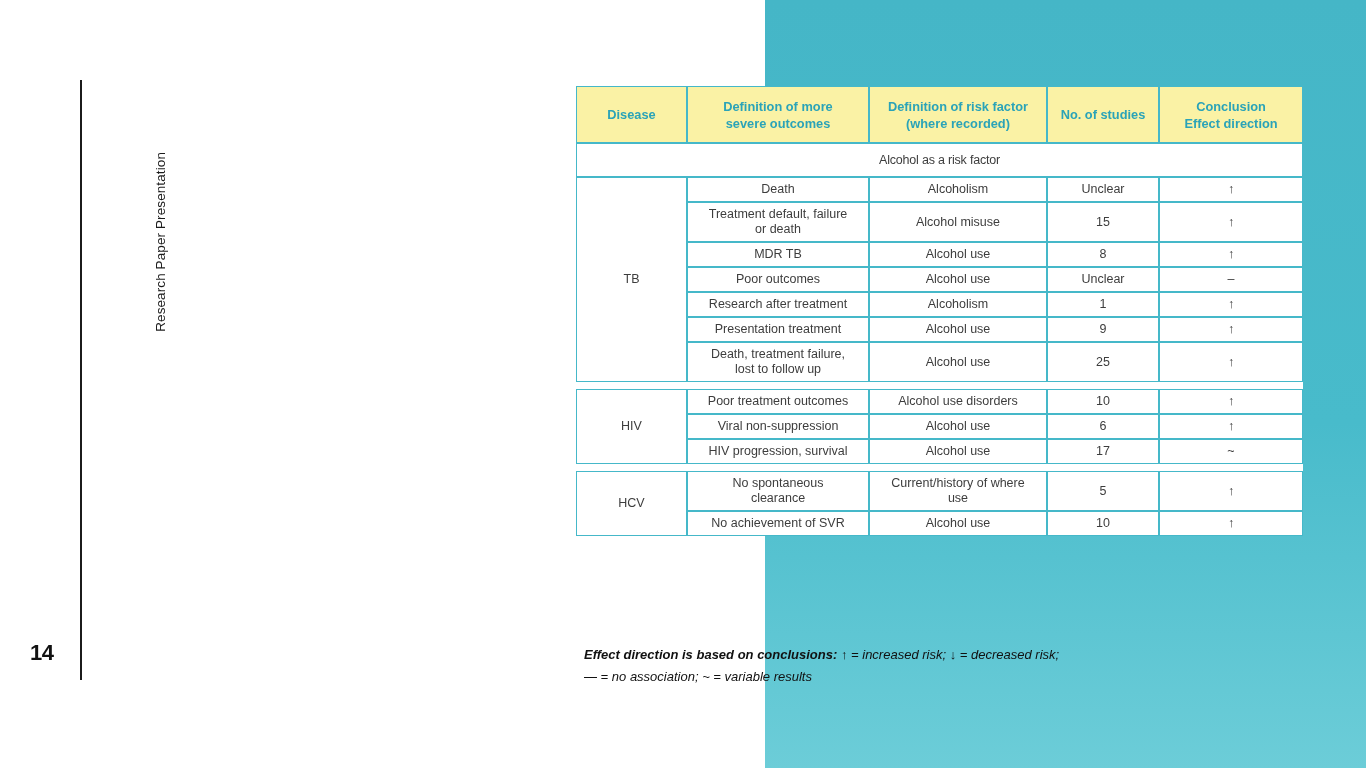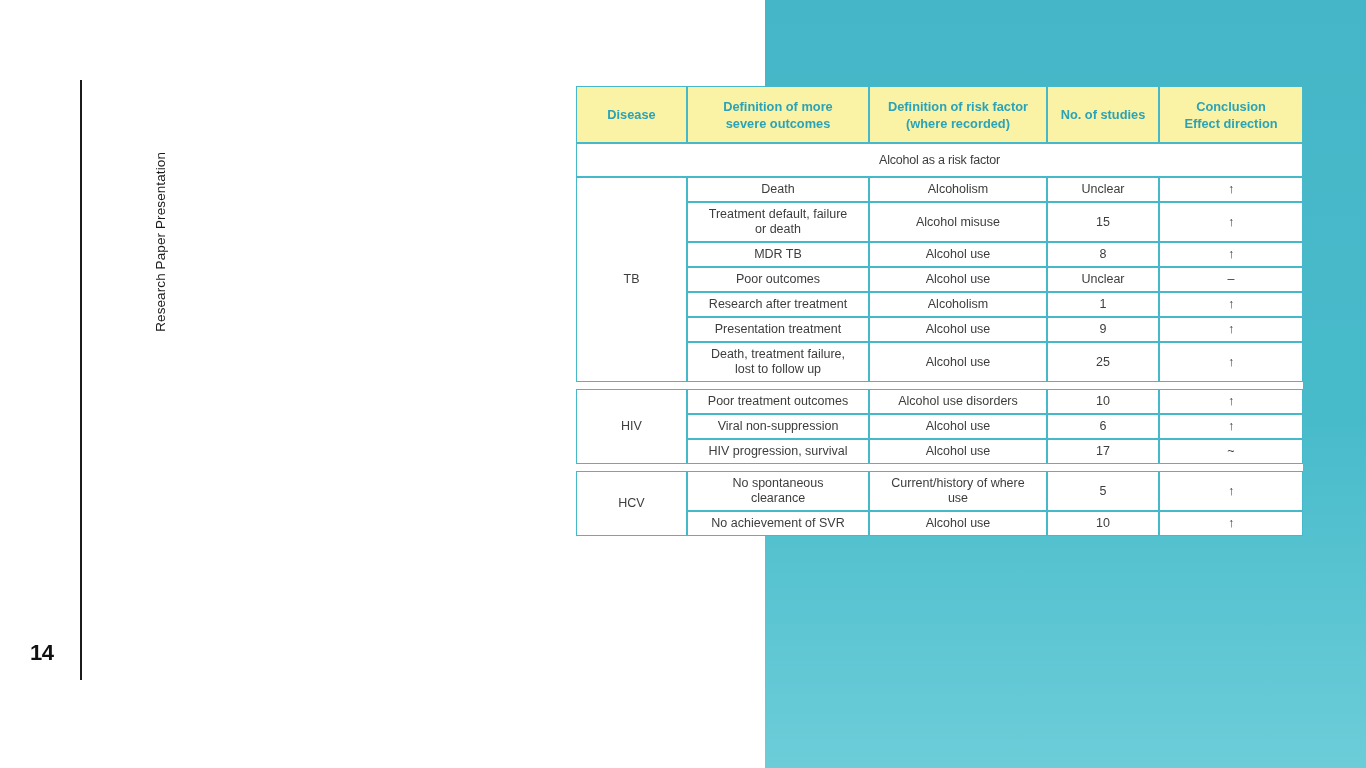--- a/index.html
+++ b/index.html
@@ -296,14 +296,18 @@
           <tr>
             <td>No achievement of SVR</td>
             <td>Alcohol use</td>
             <td>10</td>
             <td class="arrow">↑</td>
           </tr>
         </tbody>
     </table>
   </div>
 
+  <div id="footnote">
+    <b>Effect direction is based on conclusions:</b><span> ↑ = increased risk; ↓ = decreased risk;</span><br>
+    <span>— = no association; ~ = variable results</span>
+  </div>
 
 </div>
 
 </body></html>

